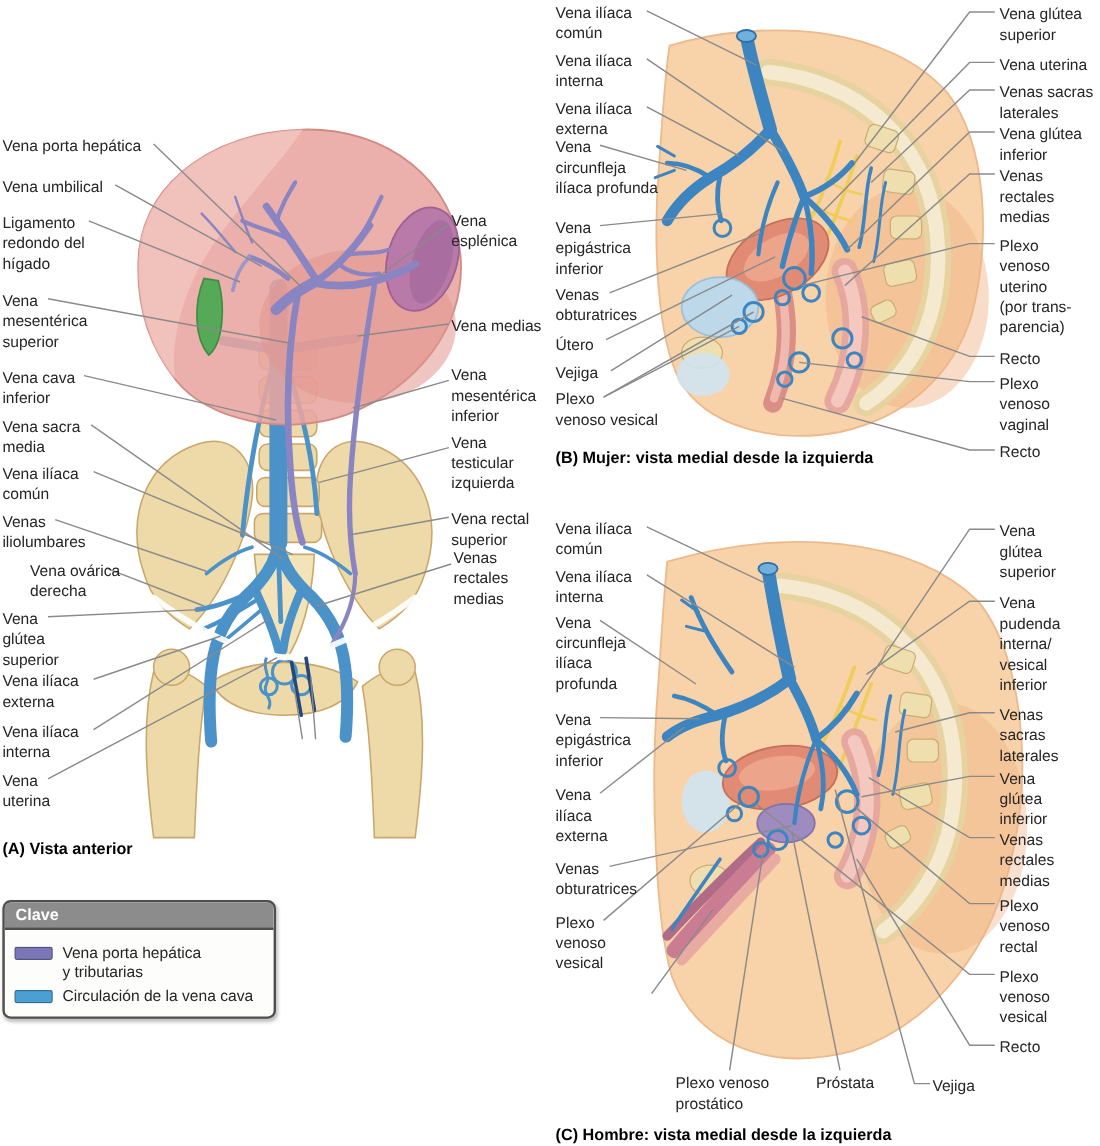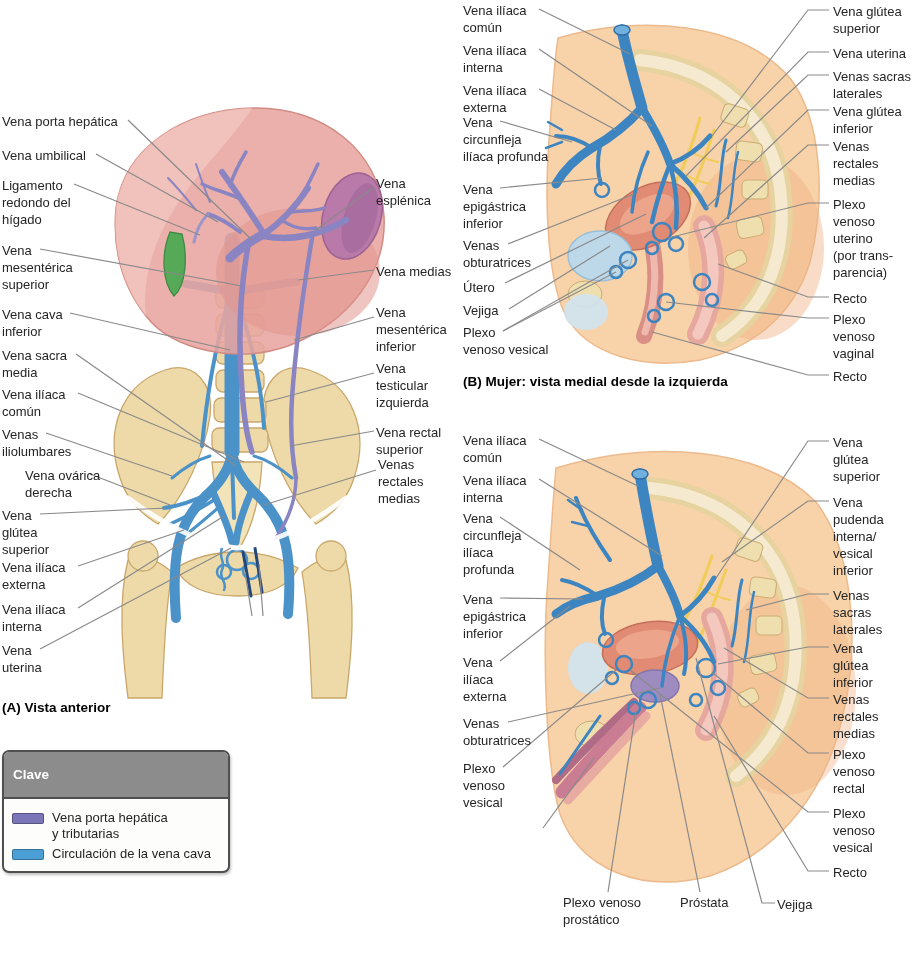--- a/index.html
+++ b/index.html
@@ -6,21 +6,21 @@
   .stage{position:relative;width:917px;height:955px;background:#fff;overflow:hidden;
          font-family:"Liberation Sans",sans-serif}
   svg.art{position:absolute;left:0;top:0}
   #label-layer{position:absolute;left:0;top:0;width:917px;height:955px;pointer-events:none}
   .lbl{position:absolute;font-size:13px;line-height:17px;color:#252525;white-space:pre-line}
   .caption{position:absolute;font-size:13.5px;font-weight:bold;color:#000000;white-space:nowrap}
   .leader{fill:none;stroke:#8a8a8a;stroke-width:1.2}
   .legend{position:absolute;left:2px;top:750px;width:224px;border:2px solid #4f4f4f;
           border-radius:7px;overflow:hidden;background:#fdfdfb;box-shadow:1px 2px 3px rgba(0,0,0,.25)}
   .legend-header{background:#8c8c8c;color:#fff;font-weight:bold;font-size:13.5px;
-                 padding:15px 9px;border-bottom:2px solid #4f4f4f}
+                 padding:3px 9px;border-bottom:2px solid #4f4f4f}
   .legend-body{padding:7px 8px 9px}
   .legend-item{display:flex;gap:8px;align-items:flex-start;font-size:13px;line-height:16px;
                color:#252525;margin-top:4px}
   .swatch{width:30px;height:9px;border-radius:2px;margin-top:3px;flex:0 0 auto;
           border:1px solid rgba(0,0,0,.3)}
   .legend-label{white-space:pre-line}
 </style>
 </head>
 <body>
 
@@ -408,20 +408,21 @@
 vesical</div>
       <div class="lbl" style="left: 833px; top: 864px;">Recto</div>
       <div class="lbl" style="left: 563px; top: 894px;">Plexo venoso
 prostático</div>
       <div class="lbl" style="left: 680px; top: 894px;">Próstata</div>
       <div class="lbl" style="left: 777px; top: 896px;">Vejiga</div>
     </div>
 
   <div class="caption" style="left: 2px; top: 700px;">(A) Vista anterior</div>
   <div class="caption" style="left: 463px; top: 374px;">(B) Mujer: vista medial desde la izquierda</div>
+  <div class="caption" style="left: 463px; top: 938px;">(C) Hombre: vista medial desde la izquierda</div>
 
   <div class="legend">
     <div class="legend-header">Clave</div>
     <div class="legend-body">
       <div class="legend-item">
         <span class="swatch" style="background: rgb(123, 118, 184);"></span>
         <span class="legend-label">Vena porta hepática
 y tributarias</span>
       </div>
       <div class="legend-item">

